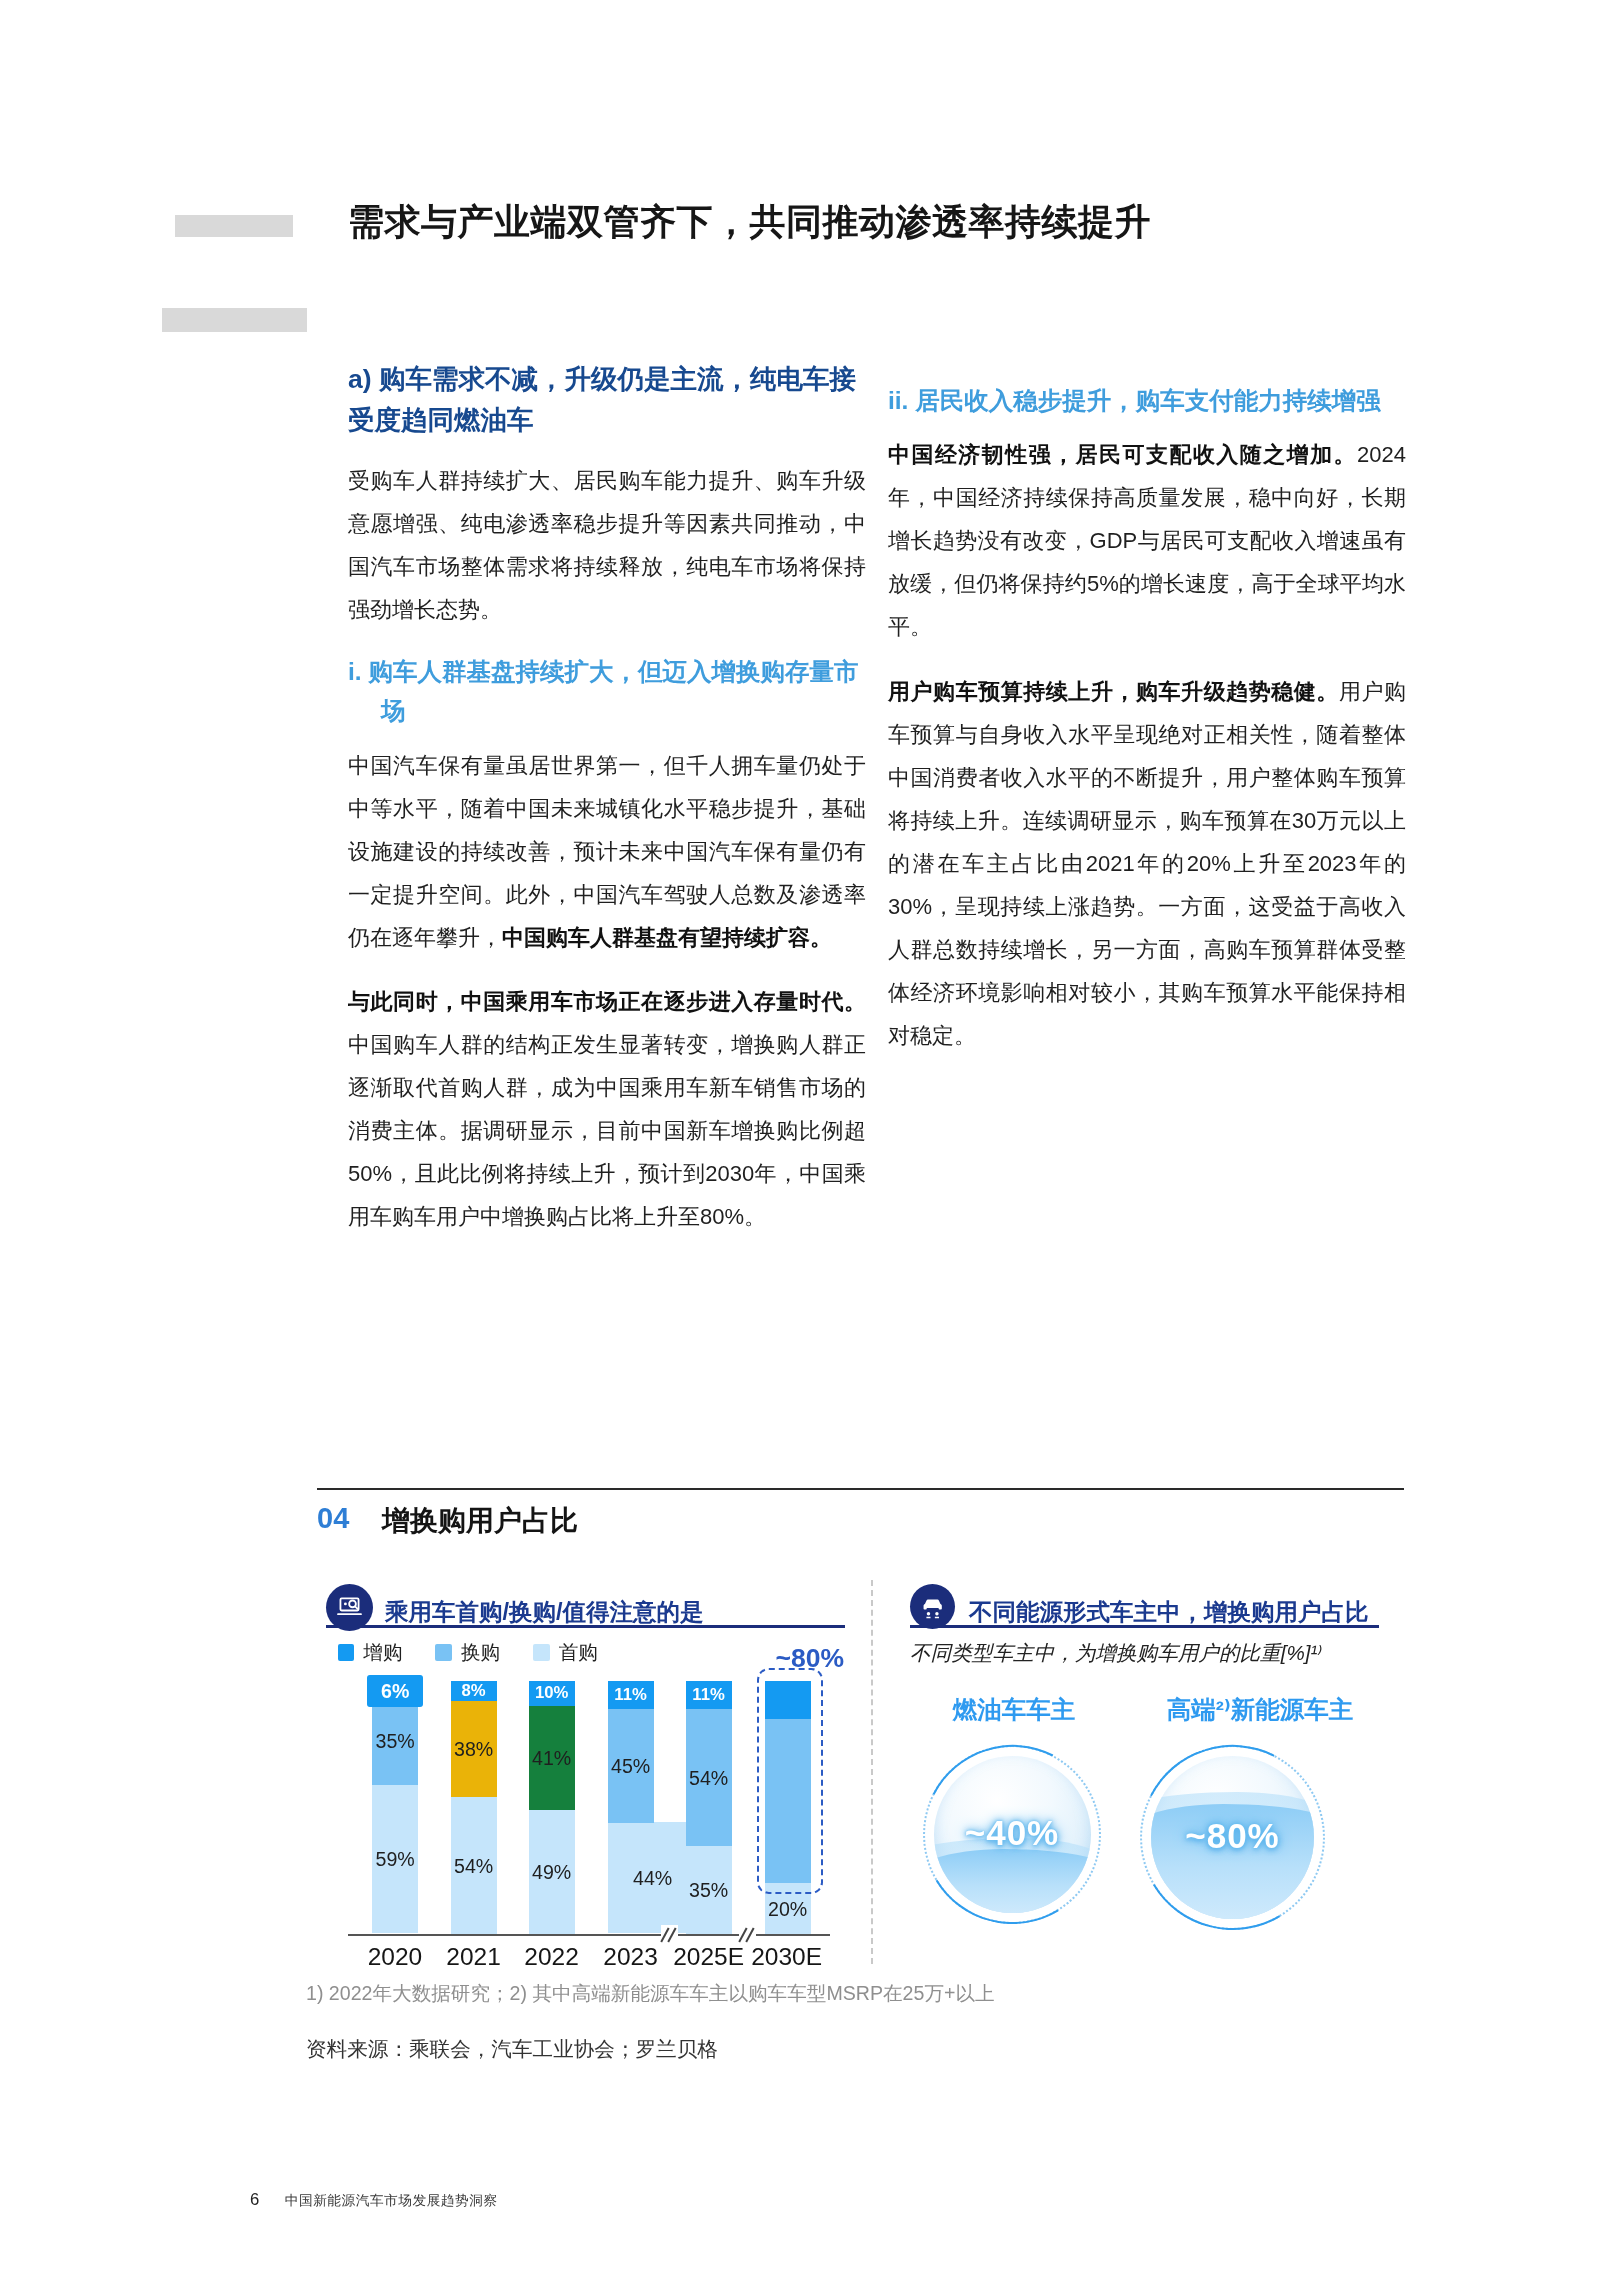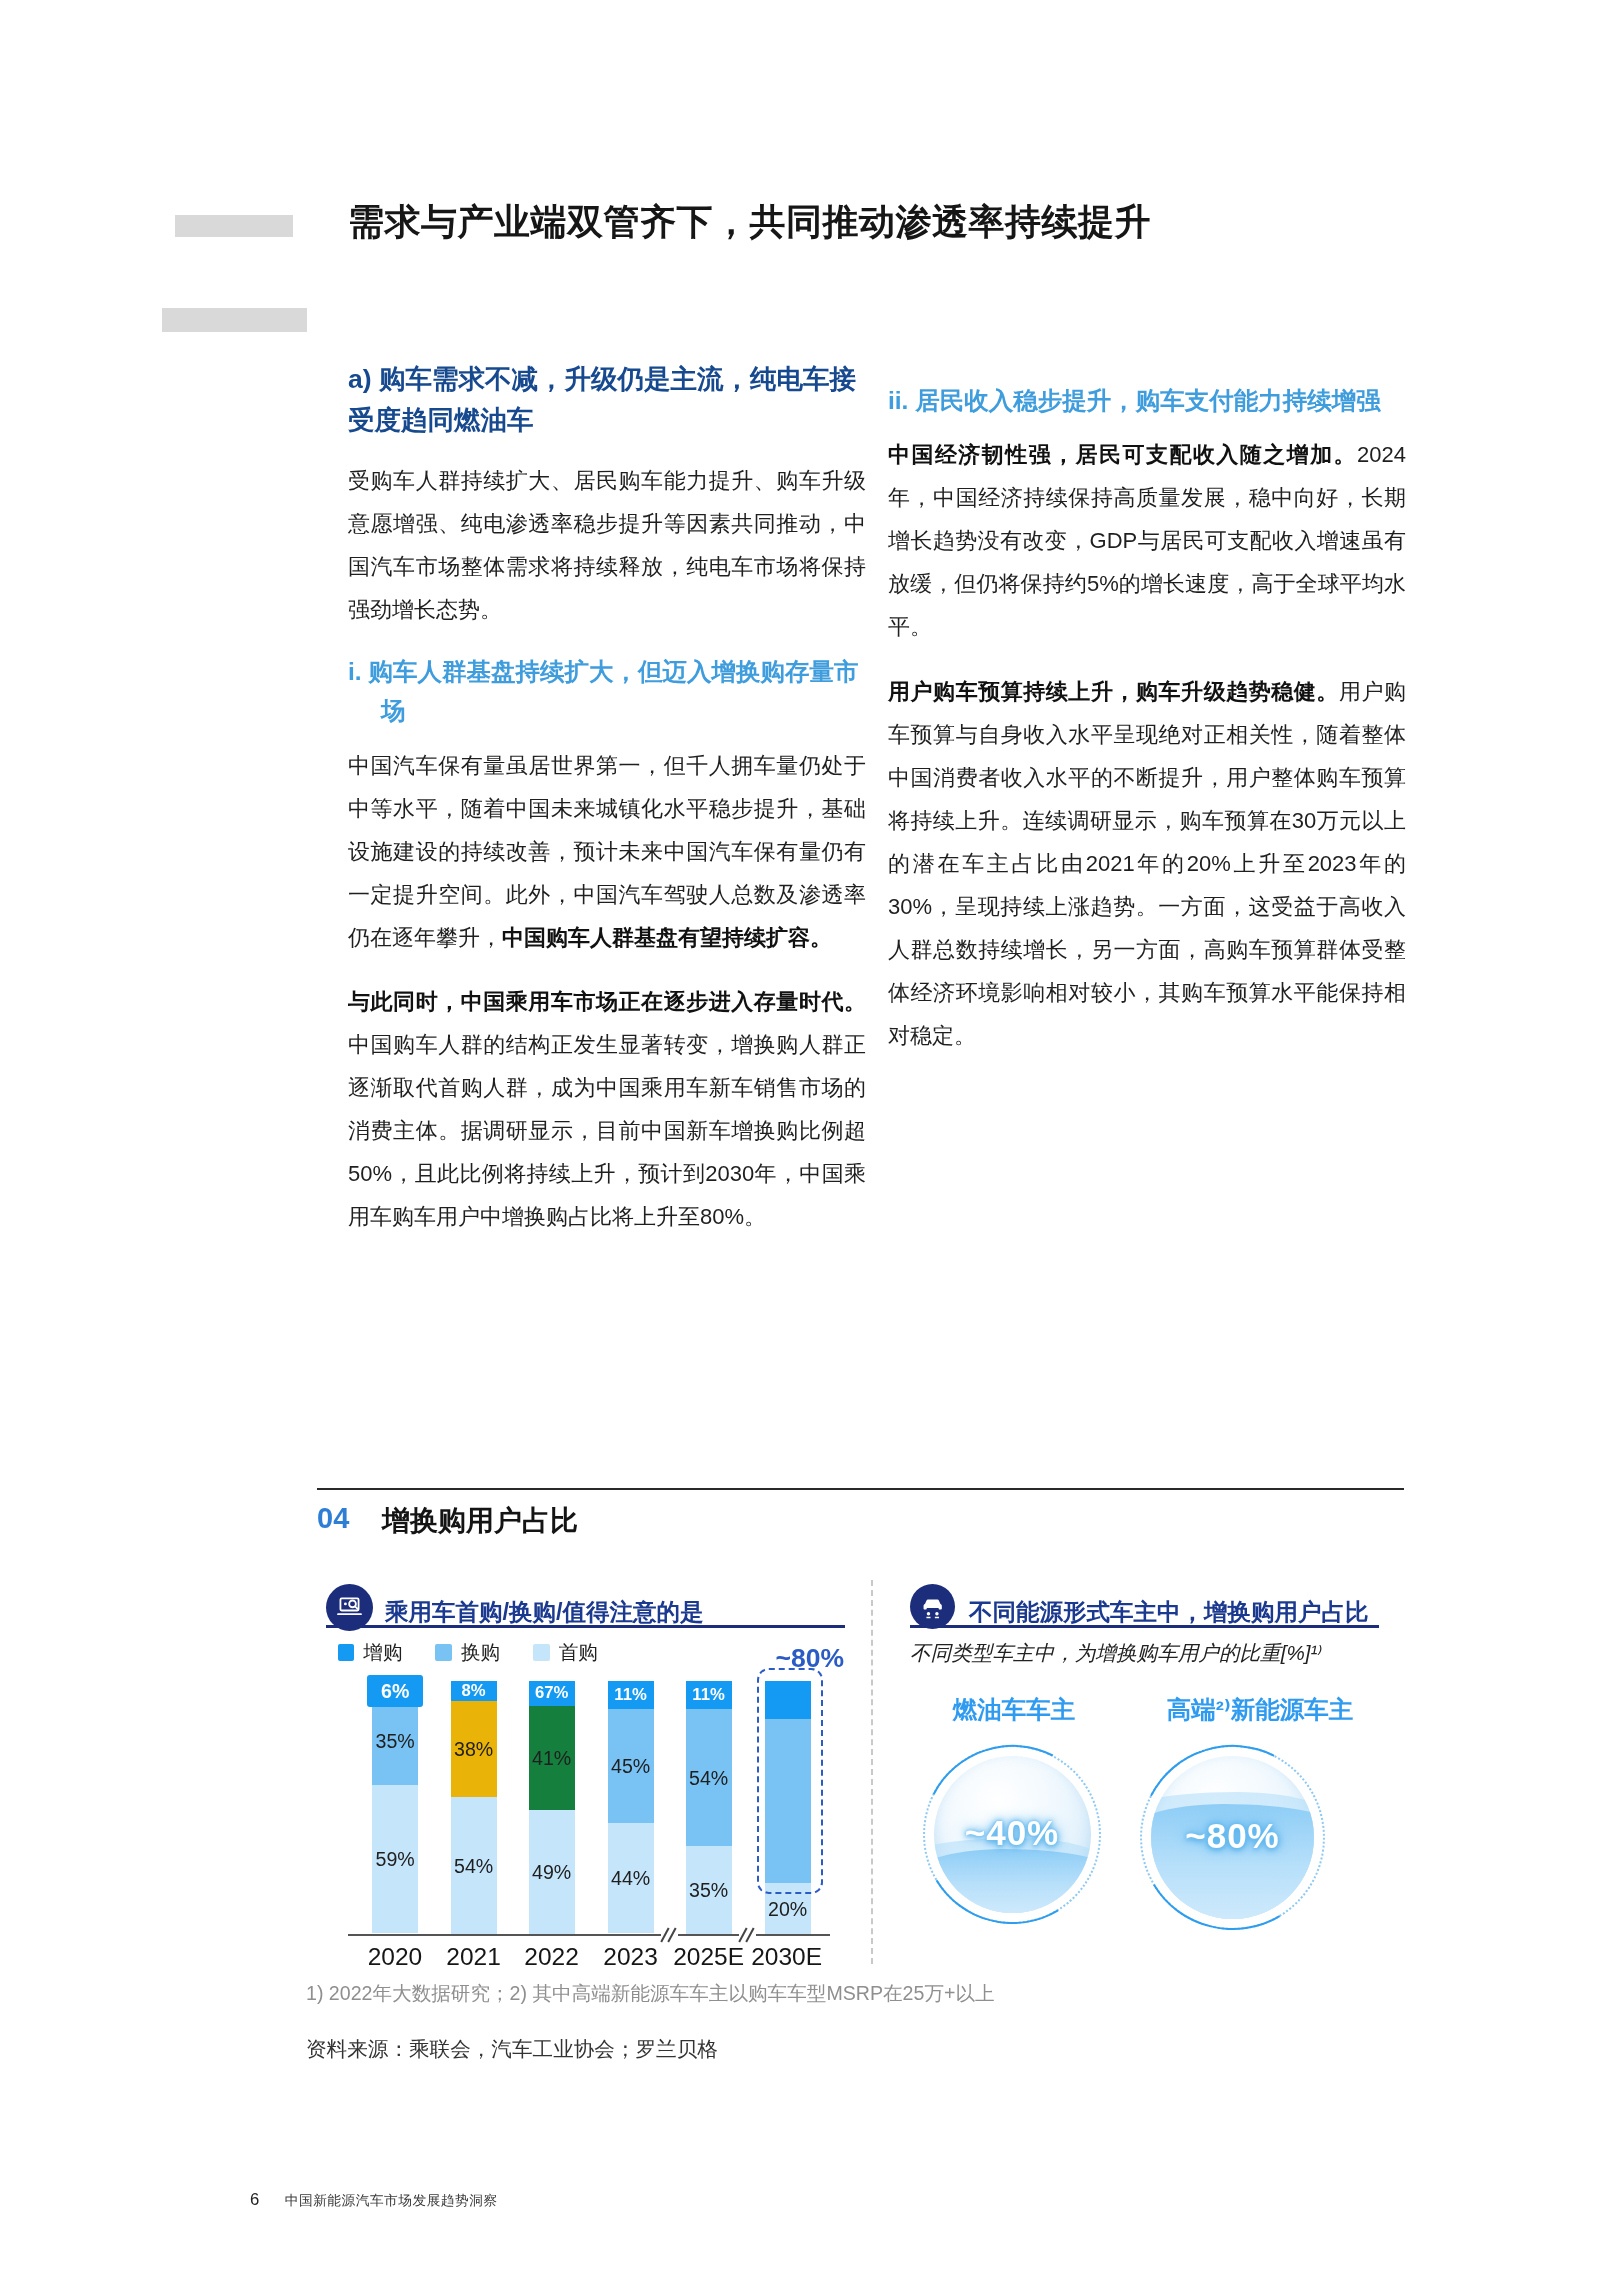--- a/index.html
+++ b/index.html
@@ -164,24 +164,24 @@
           <span class="seg-label top">8%</span>
         </div>
         <div class="x-label" style="left: 82px;">2021</div>
         <div class="seg" style="left: 181px; top: 144px; width: 46px; height: 124px; background: rgb(197, 229, 251);">
           <span class="seg-label">49%</span>
         </div>
         <div class="seg" style="left: 181px; top: 40px; width: 46px; height: 104px; background: #15803d;">
           <span class="seg-label">41%</span>
         </div>
         <div class="seg" style="left: 181px; top: 14.7px; width: 46px; height: 25px; background: rgb(20, 154, 242);">
-          <span class="seg-label top">67%</span>
+          <span class="seg-label top">10%</span>
         </div>
         <div class="x-label" style="left: 160px;">2022</div>
-        <div class="seg" style="left: 260px; top: 156px; width: 46px; height: 111px; background: rgb(197, 229, 251);">
+        <div class="seg" style="left: 260px; top: 156px; width: 46px; height: 111px; background: rgb(197, 229, 251); padding-left: 44px;">
           <span class="seg-label">44%</span>
         </div>
         <div class="seg" style="left: 260px; top: 43px; width: 46px; height: 114px; background: rgb(121, 194, 244);">
           <span class="seg-label">45%</span>
         </div>
         <div class="seg" style="left: 260px; top: 14.7px; width: 46px; height: 28px; background: rgb(20, 154, 242);">
           <span class="seg-label top">11%</span>
         </div>
         <div class="x-label" style="left: 239px;">2023</div>
         <div class="seg" style="left: 338px; top: 179px; width: 46px; height: 89px; background: rgb(197, 229, 251);">

